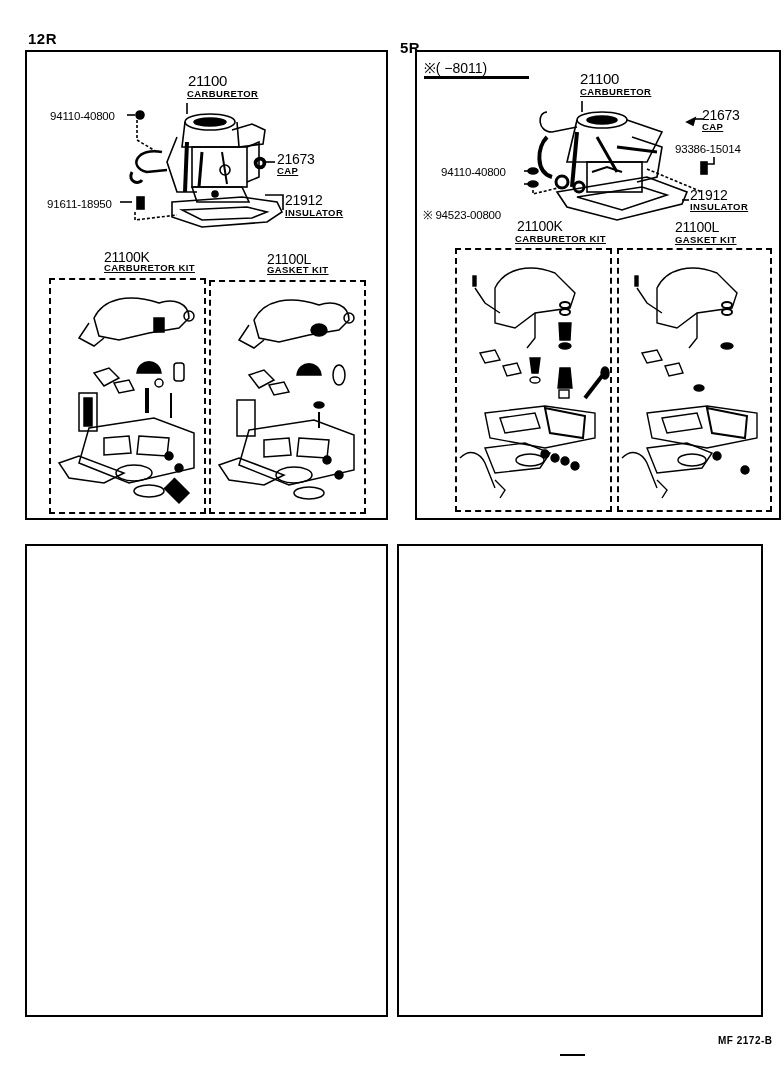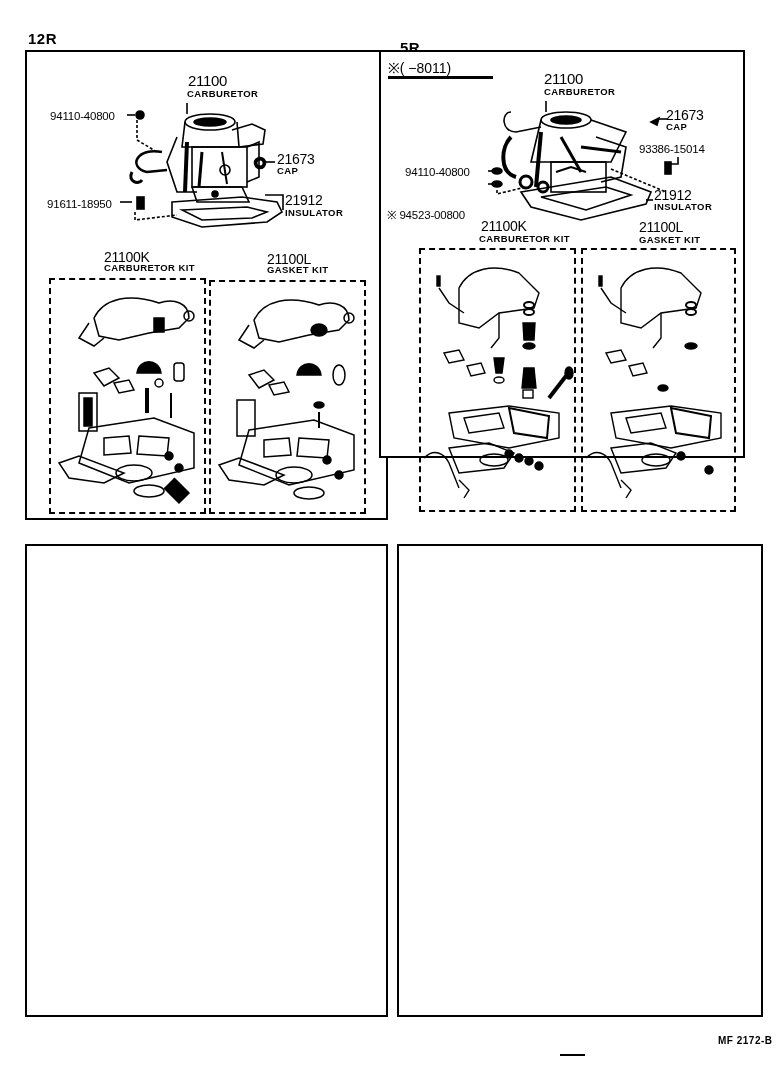--- a/index.html
+++ b/index.html
@@ -2,21 +2,21 @@
 <html><head>
 <meta charset="utf-8">
 <style>
   html, body { margin:0; padding:0; background:#fff; }
   body { width:784px; height:1086px; position:relative; overflow:hidden;
          font-family:"Liberation Sans", sans-serif; color:#000; }
   .abs { position:absolute; }
   .section-label { font-weight:bold; font-size:15px; letter-spacing:0.5px; }
   .panel { position:absolute; border:2.5px solid #000; box-sizing:border-box; background:#fff; }
   .num { font-size:14px; font-weight:normal; letter-spacing:-0.3px; line-height:14px; white-space:nowrap; }
-  .name { font-size:9.5px; font-weight:bold; letter-spacing:0.4px; line-height:10px; white-space:nowrap; }
+  .name { font-size:9.5px; font-weight:bold; letter-spacing:0.4px; line-height:10px; white-space:nowrap;text-decoration:underline; }
   .pn { font-size:11.5px; line-height:12px; white-space:nowrap; letter-spacing:-0.2px; }
   .kitbox { position:absolute; border:2px dashed #000; box-sizing:border-box; }
   svg { position:absolute; overflow:visible; }
   .footer { font-size:10px; font-weight:bold; letter-spacing:0.5px; }
   .note { font-size:14px; white-space:nowrap; }
   .note-bar { position:absolute; height:3px; background:#000; }
 </style>
 </head>
 <body>
 
@@ -130,21 +130,21 @@
       <path d="M10 185 L30 178 L75 195 L55 205 L20 200 Z"></path>
       <ellipse cx="85" cy="195" rx="18" ry="8"></ellipse>
       <ellipse cx="100" cy="213" rx="15" ry="6"></ellipse>
       <circle cx="118" cy="180" r="4" fill="#000"></circle>
       <circle cx="130" cy="195" r="4" fill="#000"></circle>
     </g>
   </svg>
 </div>
 
 <div class="abs section-label" style="left:400px;top:39px;text-align:right;">5R</div>
-<div class="panel" style="left:379px;top:50px;width:366px;height:408px;padding-left:16px;">
+<div class="panel" style="left:415px;top:50px;width:366px;height:470px;padding-left:16px;">
 
   <div class="abs note" style="left:7px;top:6px;">※(      −8011)</div>
   <div class="note-bar" style="left:7px;top:24px;width:105px;"></div>
 
   <div class="abs num" style="left:163px;top:20px;font-size:15px;">21100</div>
   <div class="abs name" style="left:163px;top:35px;">CARBURETOR</div>
 
   <div class="abs num" style="left:285px;top:56px;">21673</div>
   <div class="abs name" style="left:285px;top:70px;">CAP</div>
 

